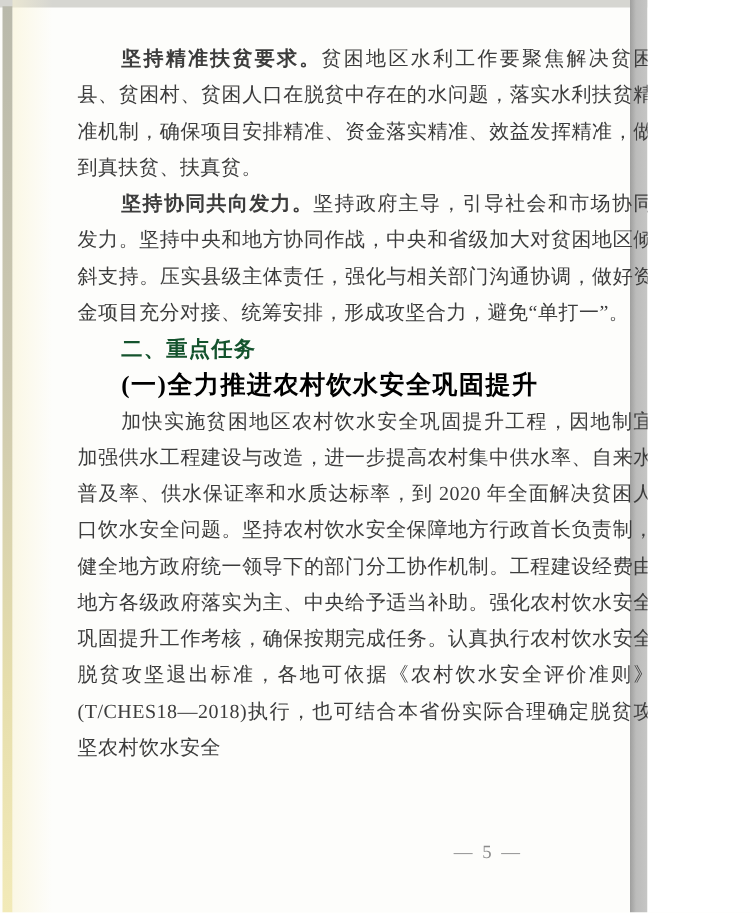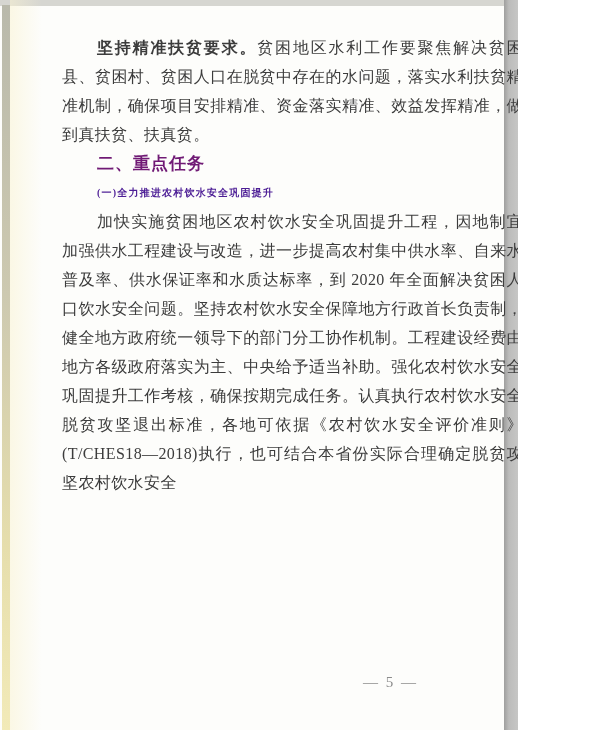--- a/index.html
+++ b/index.html
@@ -55,31 +55,31 @@
     text-indent: 35px;
   }
   .lead { font-weight: bold; }
 
   .heading {
     margin: 0;
     text-indent: 35px;
     font-size: 17px;
     font-weight: bold;
     line-height: 29px;
-    color: #701a75;
+    color: #14532d;
     letter-spacing: 1px;
     text-align: left;
   }
   .subheading {
     margin: 0;
     text-indent: 35px;
-    font-size: 10px;
+    font-size: 20px;
     font-weight: bold;
     line-height: 29px;
-    color: #4c1d95;
+    color: #000000;
     letter-spacing: 1.2px;
     text-align: left;
   }
 
   .page-number {
     position: absolute;
     top: 674px;
     right: 100px;
     font-size: 15px;
     color: #8b8b8b;
@@ -92,20 +92,21 @@
 <div class="page">
   <div class="edge-top"></div>
   <div class="edge-left"></div>
   <div class="edge-left-glow"></div>
   <div class="edge-right"></div>
 
   <div class="content">
     <p class="body-para"><span class="lead">坚持精准扶贫要求。</span><span>贫困地区水利工作要聚焦解决贫困县、贫困村、贫困人口在脱贫中存在的水问题，落实水利扶贫精准机制，确保项目安排精准、资金落实精准、效益发挥精准，做到真扶贫、扶真贫。</span></p>
 
 
+    <p class="body-para"><span class="lead">坚持协同共向发力。</span><span>坚持政府主导，引导社会和市场协同发力。坚持中央和地方协同作战，中央和省级加大对贫困地区倾斜支持。压实县级主体责任，强化与相关部门沟通协调，做好资金项目充分对接、统筹安排，形成攻坚合力，避免“单打一”。</span></p>
 
     <h2 class="heading">二、重点任务</h2>
 
     <h3 class="subheading">(一)全力推进农村饮水安全巩固提升</h3>
 
     <p class="body-para"><span>加快实施贫困地区农村饮水安全巩固提升工程，因地制宜加强供水工程建设与改造，进一步提高农村集中供水率、自来水普及率、供水保证率和水质达标率，到 2020 年全面解决贫困人口饮水安全问题。坚持农村饮水安全保障地方行政首长负责制，健全地方政府统一领导下的部门分工协作机制。工程建设经费由地方各级政府落实为主、中央给予适当补助。强化农村饮水安全巩固提升工作考核，确保按期完成任务。认真执行农村饮水安全脱贫攻坚退出标准，各地可依据《农村饮水安全评价准则》(T/CHES18—2018)执行，也可结合本省份实际合理确定脱贫攻坚农村饮水安全</span></p>
   </div>
 
   <div class="page-number">— 5 —</div>
 </div>

